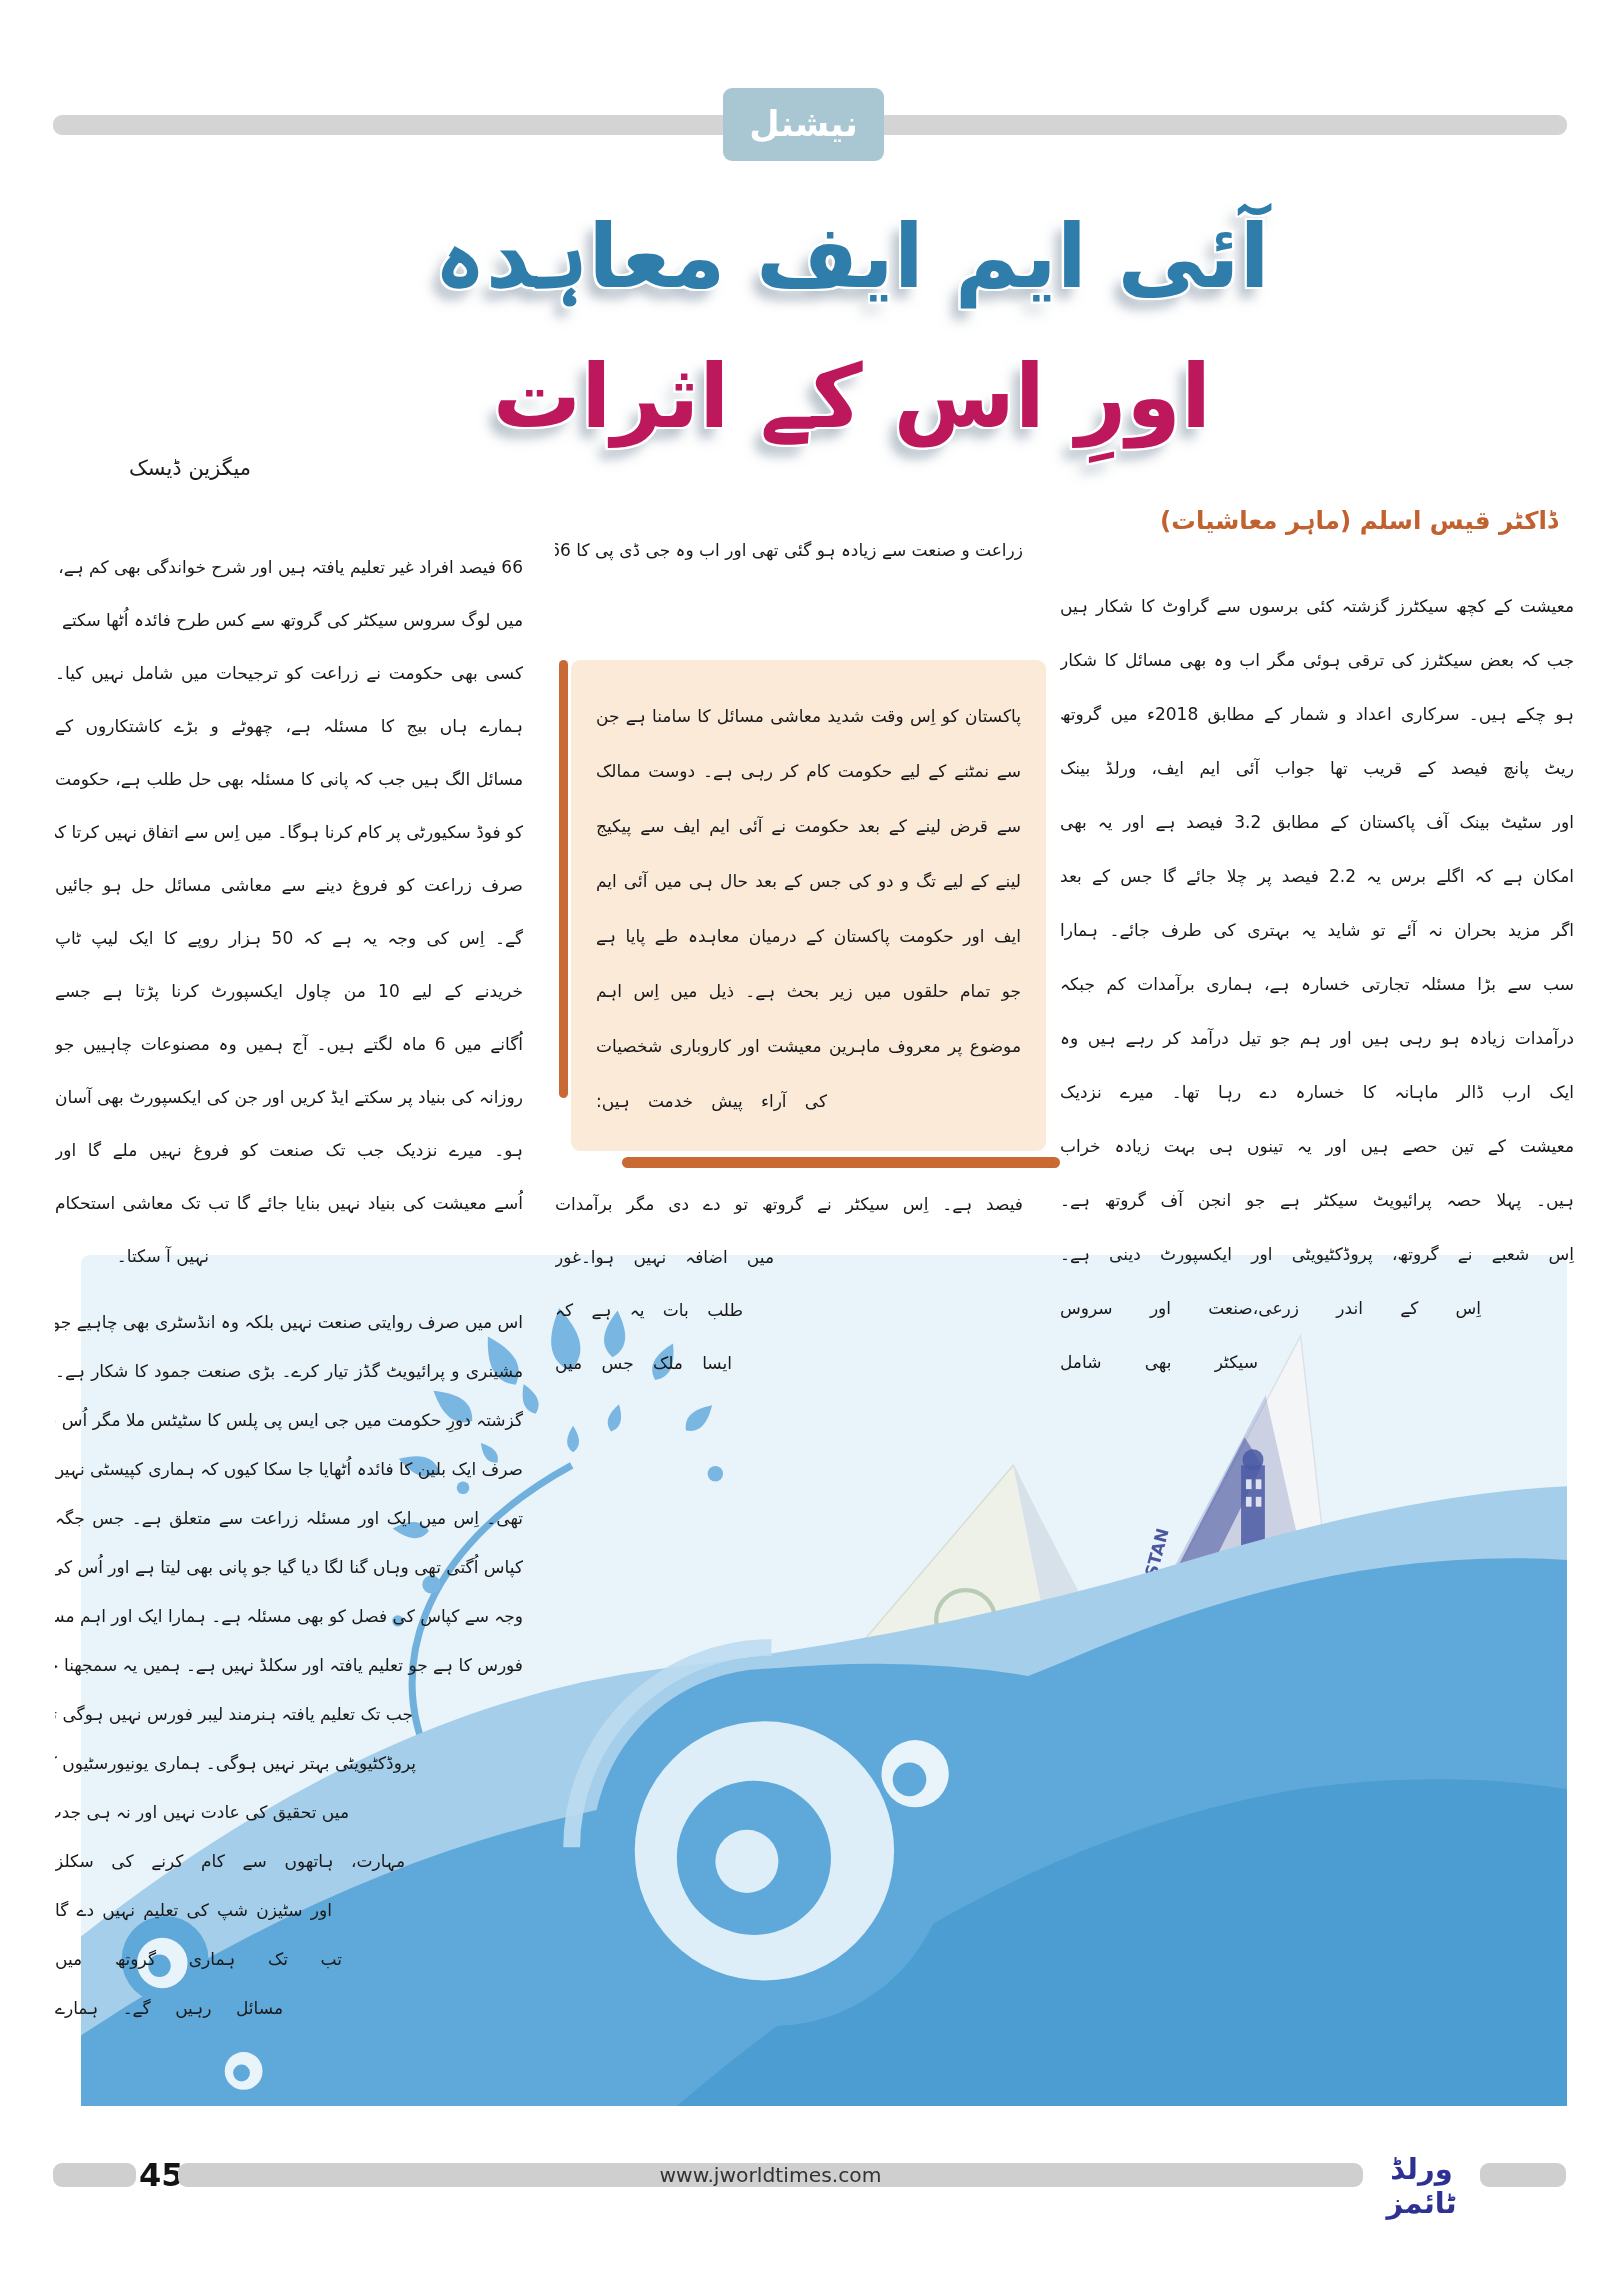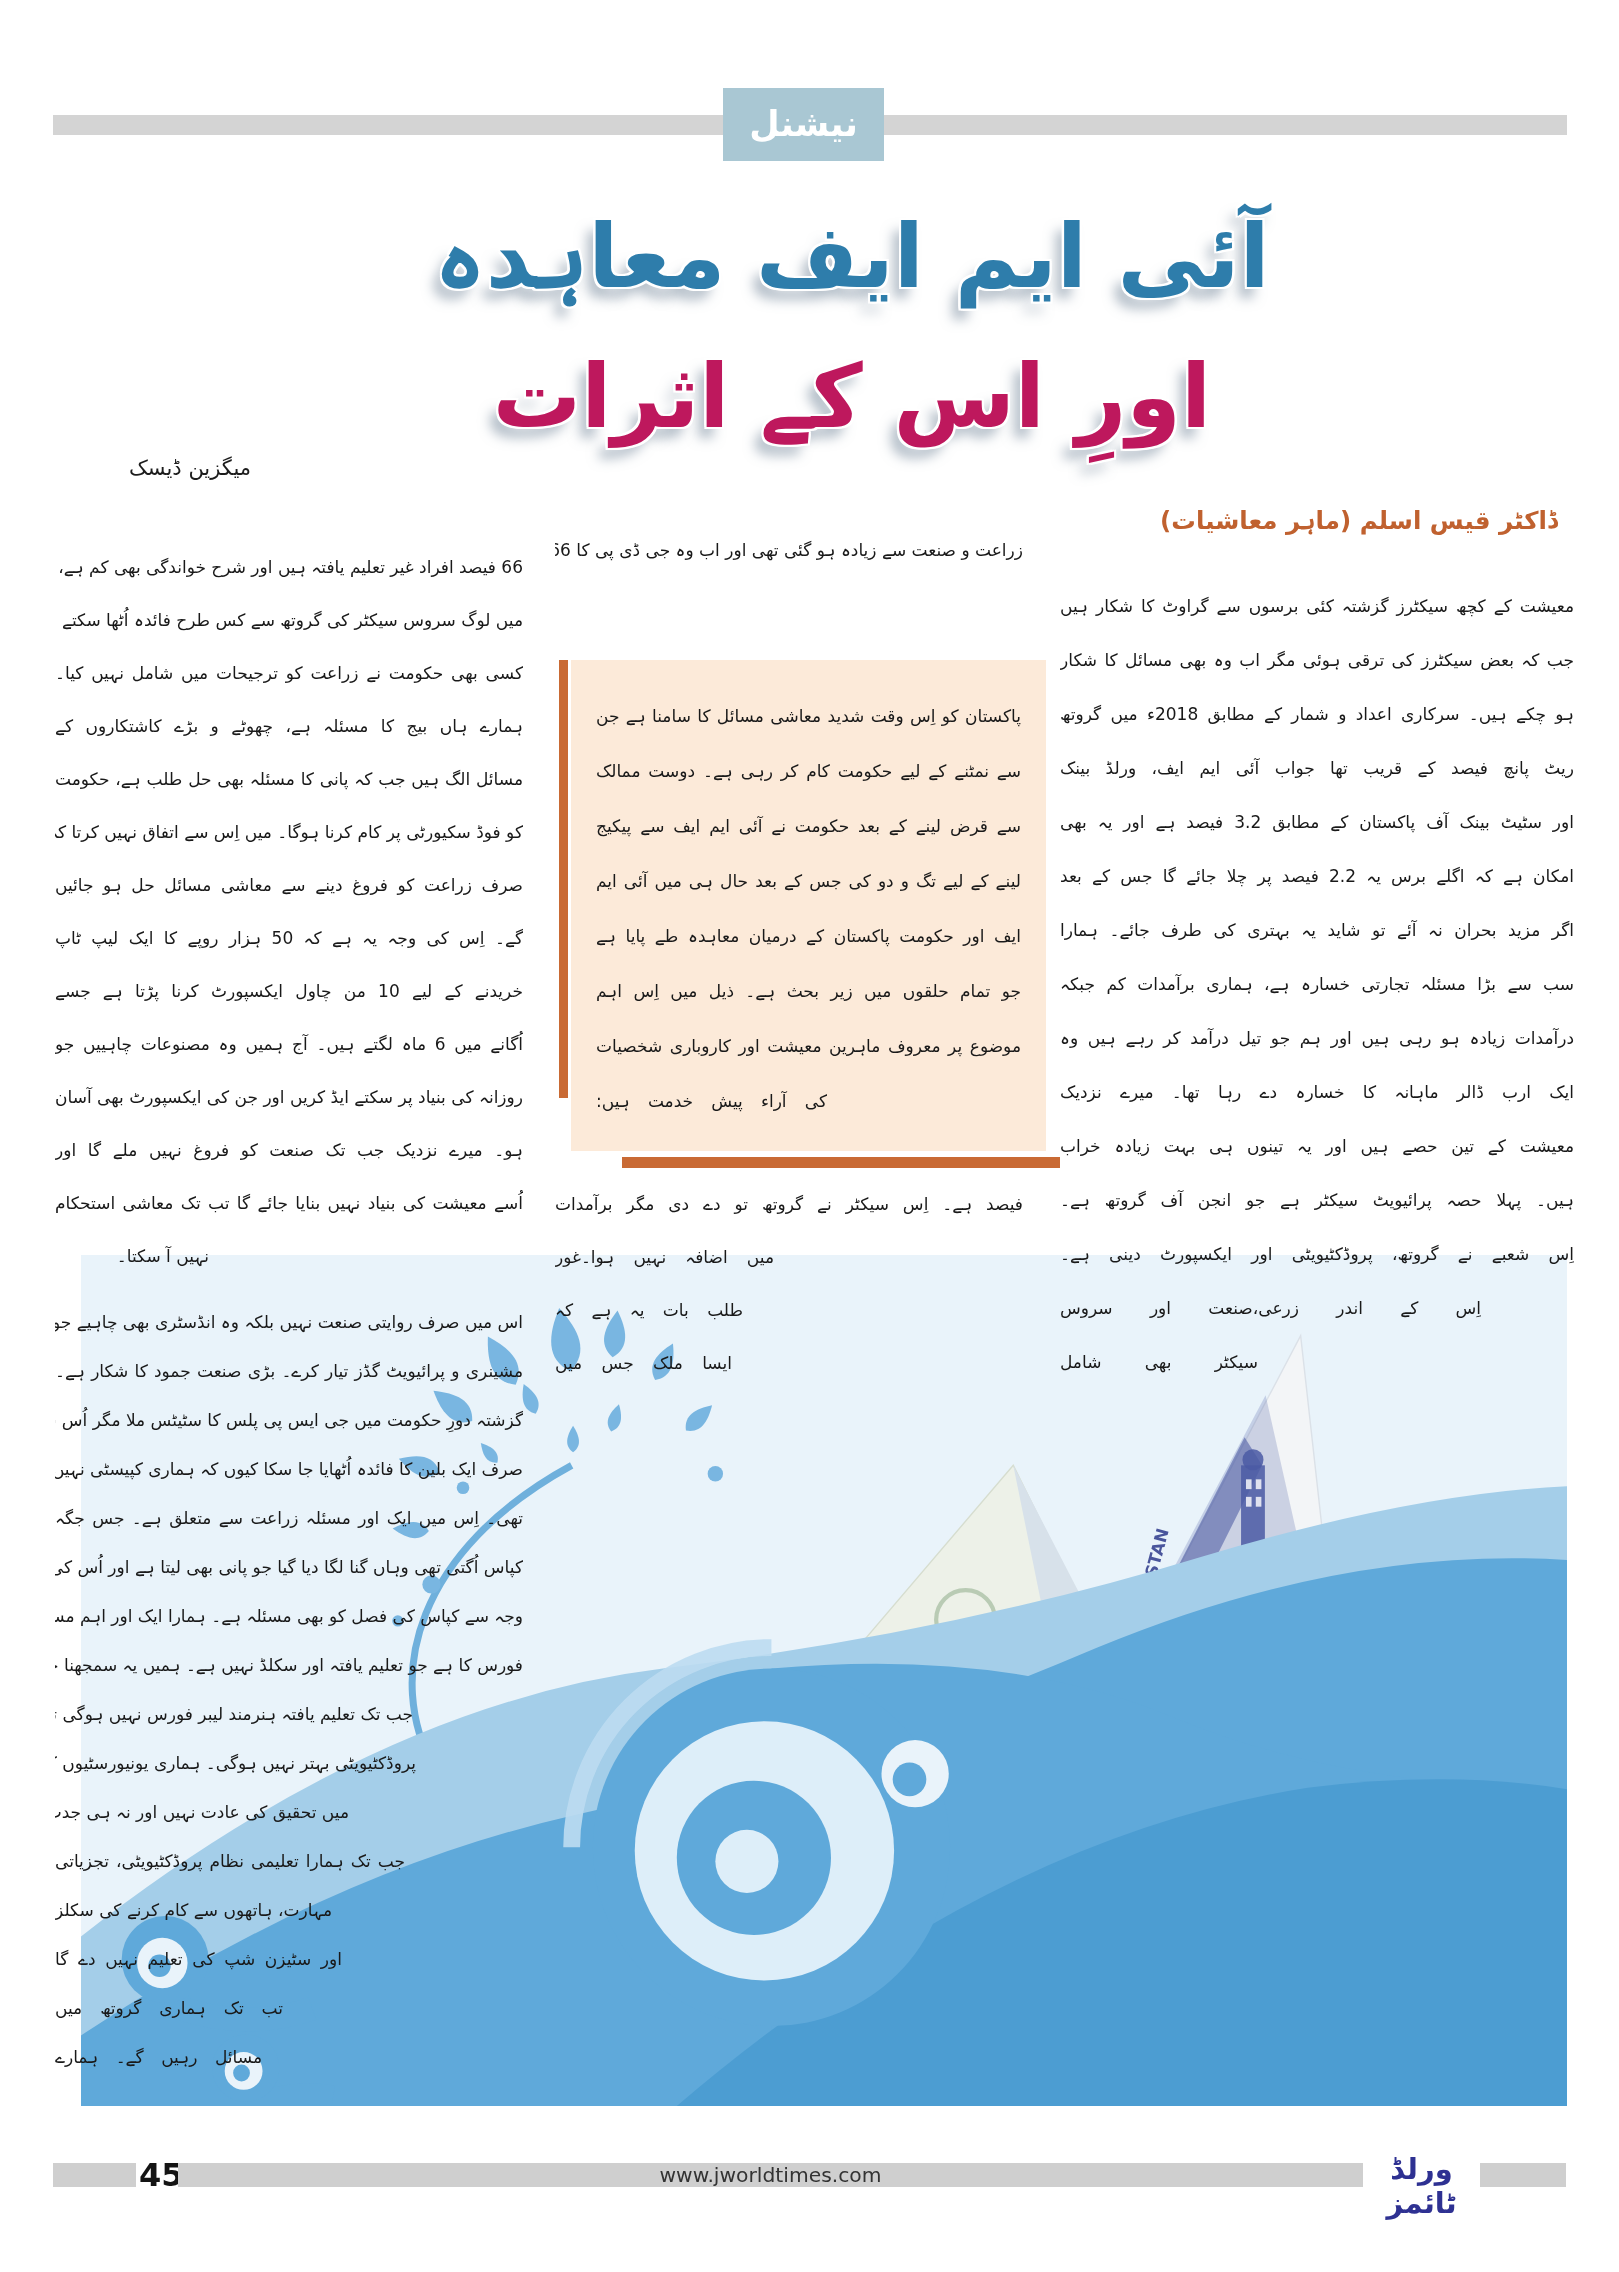--- a/index.html
+++ b/index.html
@@ -1,20 +1,20 @@
 <!DOCTYPE html>
 <html style="font-size:11.2px"><head>
 <meta charset="utf-8">
 <style>
   html,body{margin:0;padding:0;}
   body{
     width:1619px;height:2273px;position:relative;background:#ffffff;
     font-family:"DejaVu Sans",sans-serif;overflow:hidden;
   }
-  .abs{position:absolute;}
+  .abs{position:absolute;border-radius:9px;}
   .rtl{direction:rtl;unicode-bidi:embed;}
 
   
   #header-rule{left:53px;top:115px;width:1514px;height:20.3px;background:#d4d4d4;z-index:1;}
   #section-badge{
     left:723px;top:88px;width:161px;height:73px;background:#a9c7d3;z-index:2;
     color:#ffffff;font-size:35px;font-weight:bold;text-align:center;line-height:73px;
   }
 
   
@@ -163,21 +163,20 @@
     <div class="ln">مشینری و پرائیویٹ گڈز تیار کرے۔ بڑی صنعت جمود کا شکار ہے۔</div>
     <div class="ln">گزشتہ دورِ حکومت میں جی ایس پی پلس کا سٹیٹس ملا مگر اُس سے</div>
     <div class="ln">صرف ایک بلین کا فائدہ اُٹھایا جا سکا کیوں کہ ہماری کپیسٹی نہیں</div>
     <div class="ln">تھی۔ اِس میں ایک اور مسئلہ زراعت سے متعلق ہے۔ جس جگہ</div>
     <div class="ln">کپاس اُگتی تھی وہاں گنا لگا دیا گیا جو پانی بھی لیتا ہے اور اُس کی</div>
     <div class="ln">وجہ سے کپاس کی فصل کو بھی مسئلہ ہے۔ ہمارا ایک اور اہم مسئلہ لیبر</div>
     <div class="ln">فورس کا ہے جو تعلیم یافتہ اور سکلڈ نہیں ہے۔ ہمیں یہ سمجھنا چاہیے کہ</div>
     <div class="ln">جب تک تعلیم یافتہ ہنرمند لیبر فورس نہیں ہوگی تب تک</div>
     <div class="ln">پروڈکٹیویٹی بہتر نہیں ہوگی۔ ہماری یونیورسٹیوں کی یوتھ</div>
     <div class="ln">میں تحقیق کی عادت نہیں اور نہ ہی جدت ہے۔</div>
-    <div class="ln">جب تک ہمارا تعلیمی نظام پروڈکٹیویٹی، تجزیاتی</div>
     <div class="ln">مہارت، ہاتھوں سے کام کرنے کی سکلز</div>
     <div class="ln">اور سٹیزن شپ کی تعلیم نہیں دے گا</div>
     <div class="ln">تب تک ہماری گروتھ میں</div>
     <div class="ln">مسائل رہیں گے۔ ہمارے</div>
   </div>
 
 <div class="abs" id="illustration">
   <svg viewBox="0 0 2120 1214" xmlns="http://www.w3.org/2000/svg">
     <defs>
       <path id="dropshape" d="M0,-30 C15,-6 21,16 0,31 C-21,16 -15,-6 0,-30 Z"></path>

